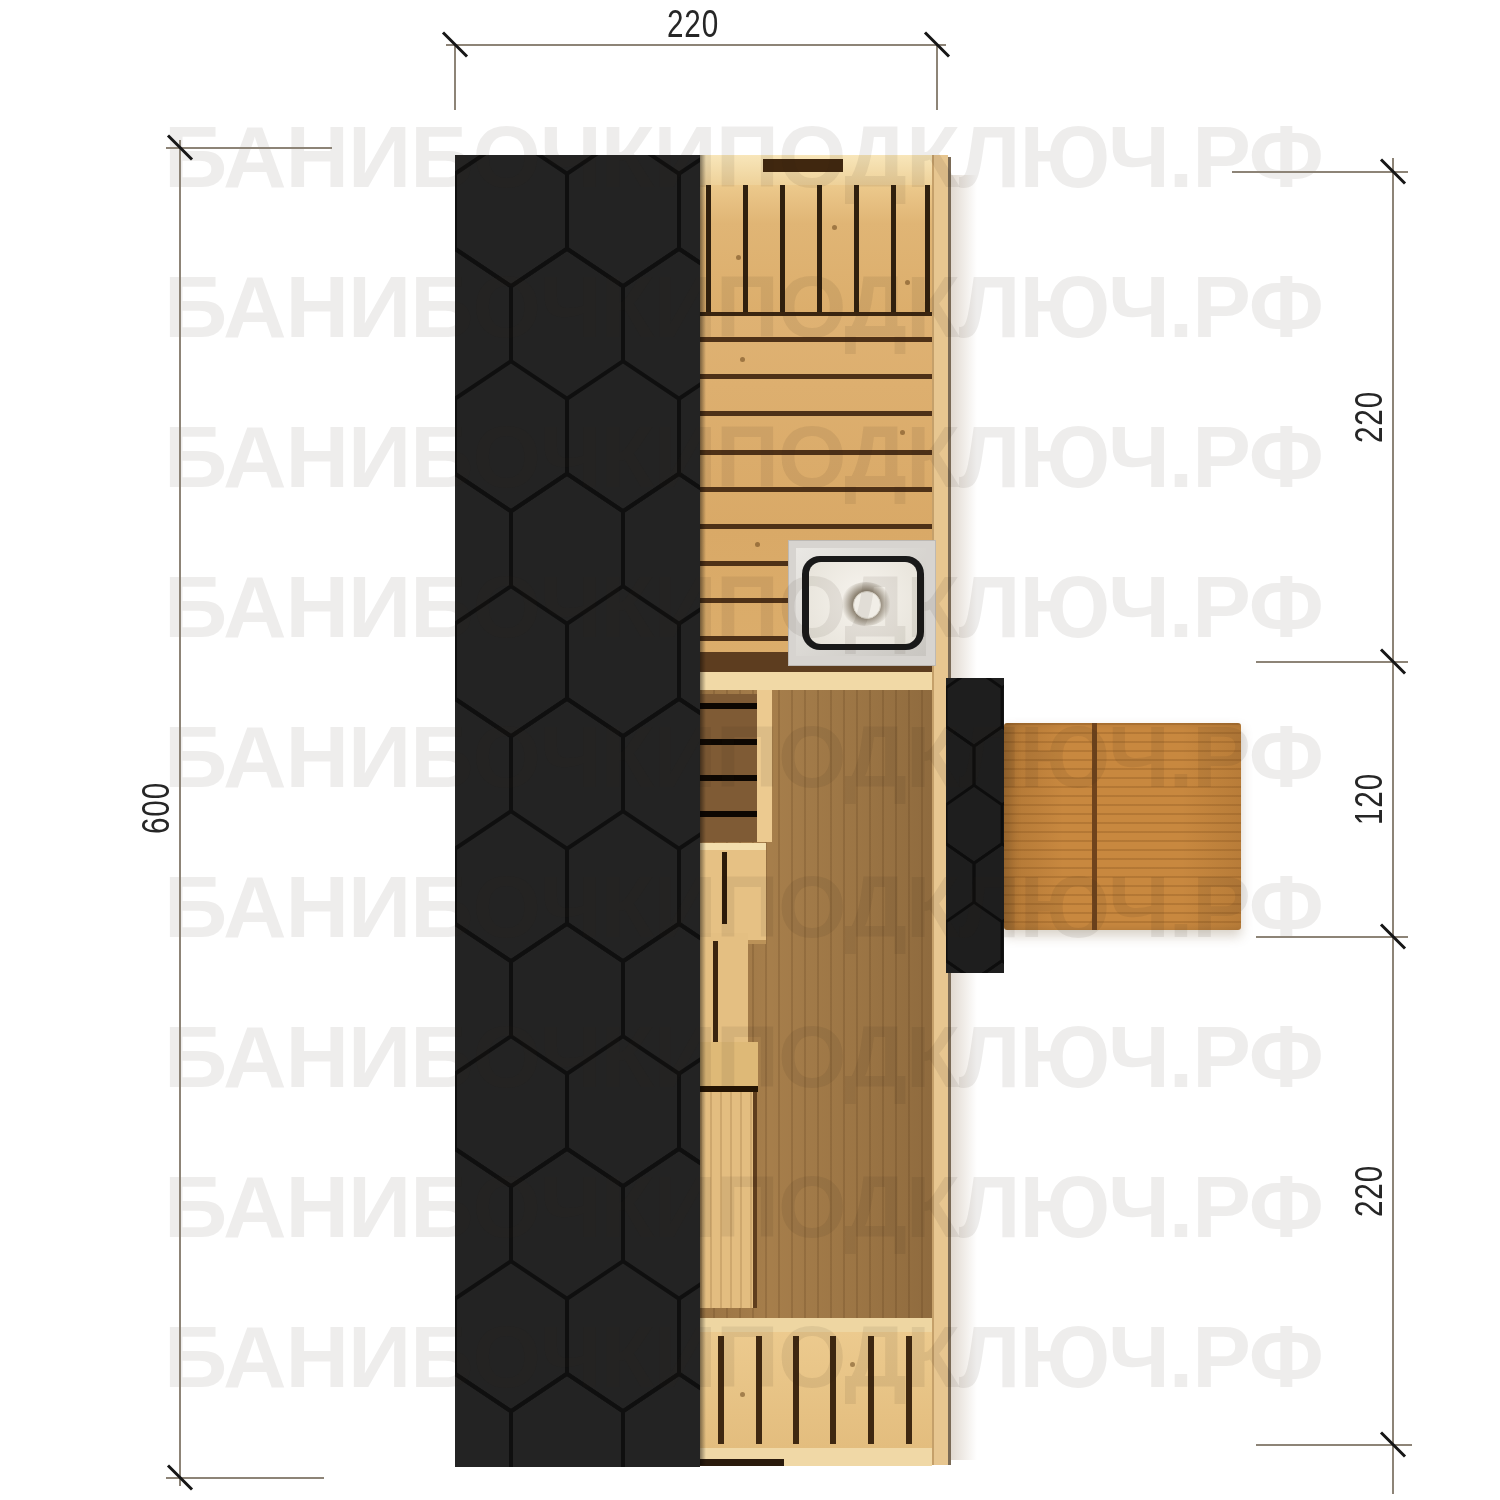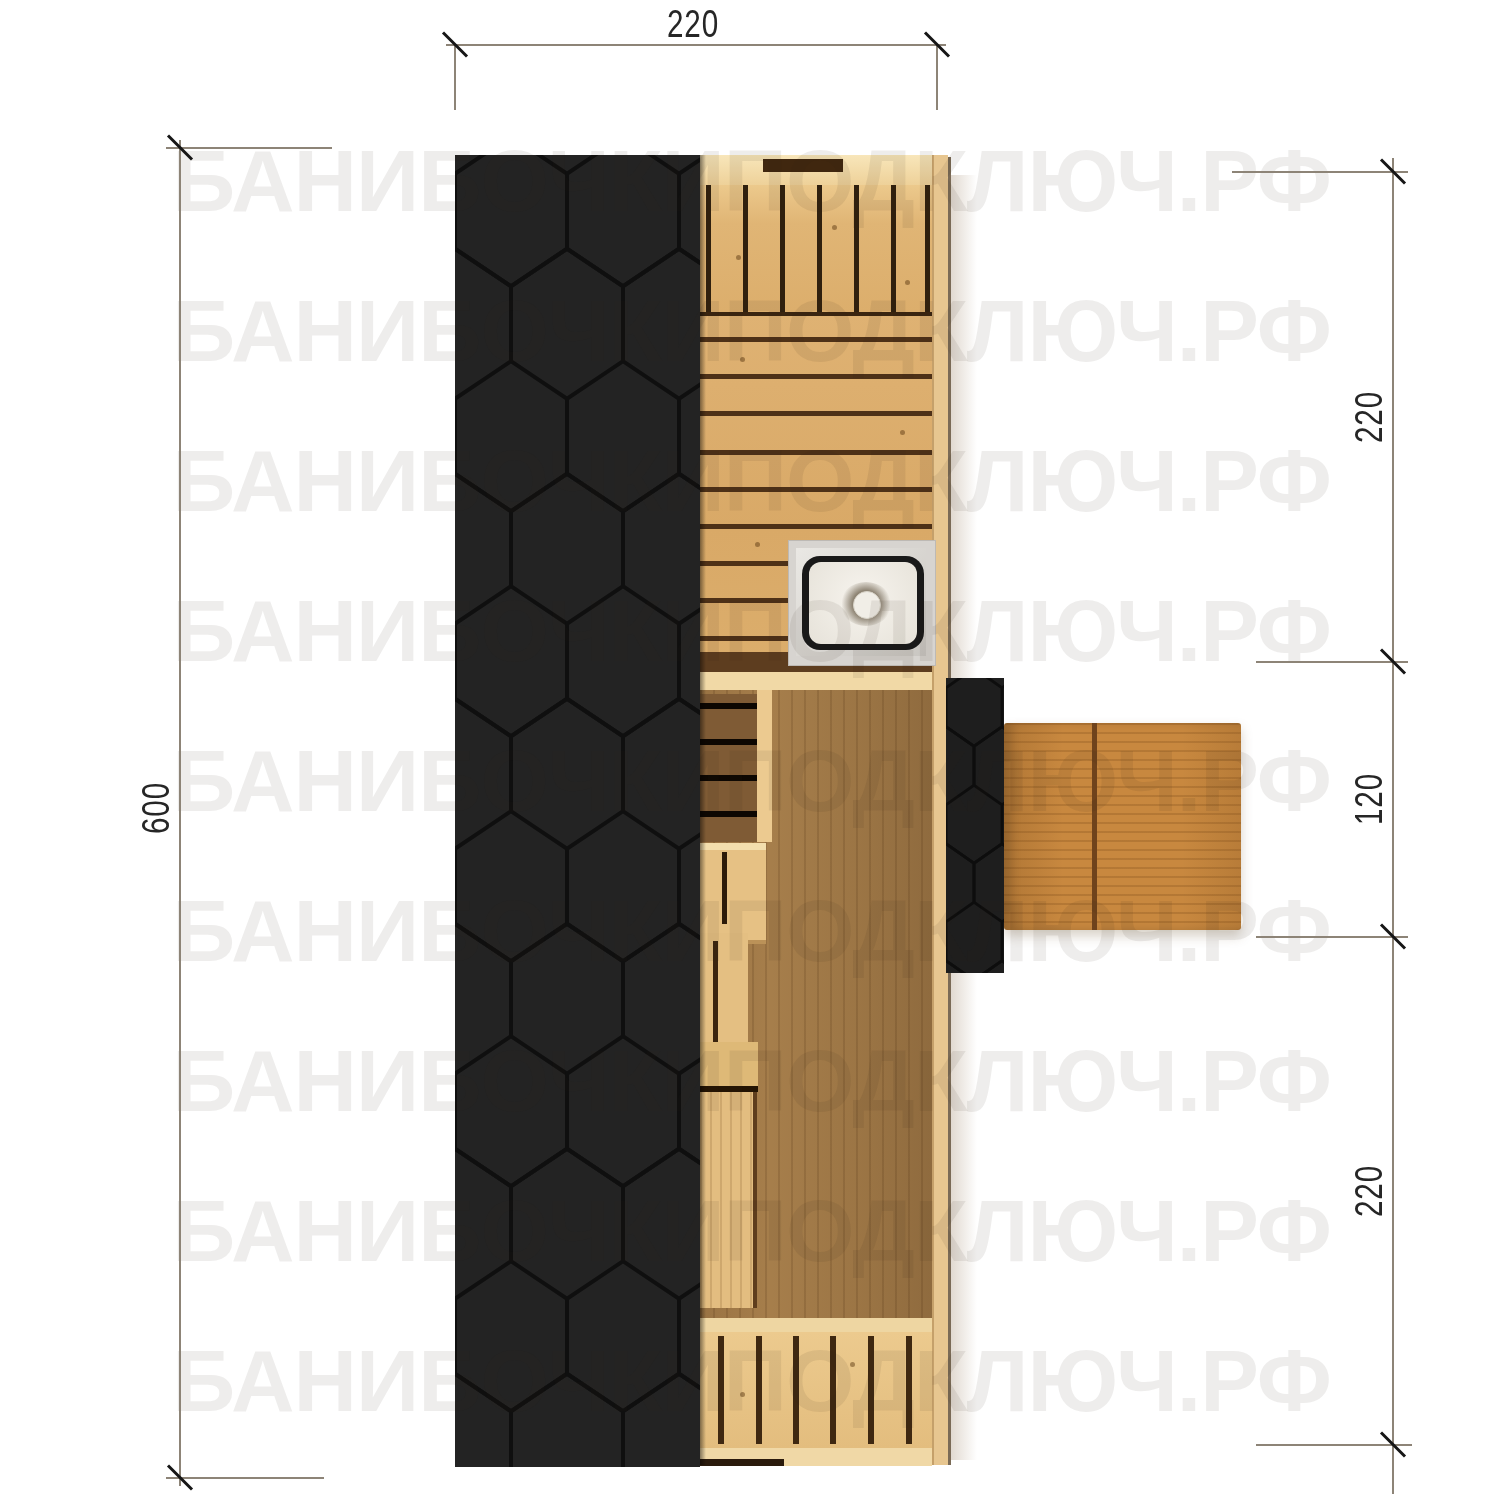--- a/index.html
+++ b/index.html
@@ -1,21 +1,21 @@
 <!DOCTYPE html>
 <html><head>
 <meta charset="utf-8">
 <style>
   html,body{margin:0;padding:0;background:#fff;}
   #stage{position:relative;width:1500px;height:1500px;background:#fff;overflow:hidden;
          font-family:"Liberation Sans",sans-serif;}
   .abs{position:absolute;}
   
-  .wm{position:absolute;left:172px;font:700 88px/88px "Liberation Sans",sans-serif;
-      color:rgba(45,38,30,.082);letter-spacing:-1px;white-space:nowrap;z-index:6;pointer-events:none;margin-top:24px;}
+  .wm{position:absolute;left:164px;font:700 88px/88px "Liberation Sans",sans-serif;
+      color:rgba(45,38,30,.082);letter-spacing:-1px;white-space:nowrap;z-index:6;pointer-events:none;}
   
   .dline{position:absolute;background:#8d8477;z-index:8;}
   .tick{position:absolute;width:34px;height:3px;background:#161616;transform:rotate(45deg);z-index:9;}
   .dimlabel{position:absolute;width:120px;height:44px;line-height:44px;text-align:center;
             font-size:38px;color:#262626;letter-spacing:1px;z-index:9;transform:scaleX(.78);}
   .dimlabel.v{transform:rotate(-90deg) scaleX(.78);}
   
   .vgap{position:absolute;width:5px;background:#30200e;}
   .hgap{position:absolute;height:5px;background:#4e3117;}
   .knot{position:absolute;width:5px;height:5px;border-radius:50%;background:rgba(96,60,20,.5);}

